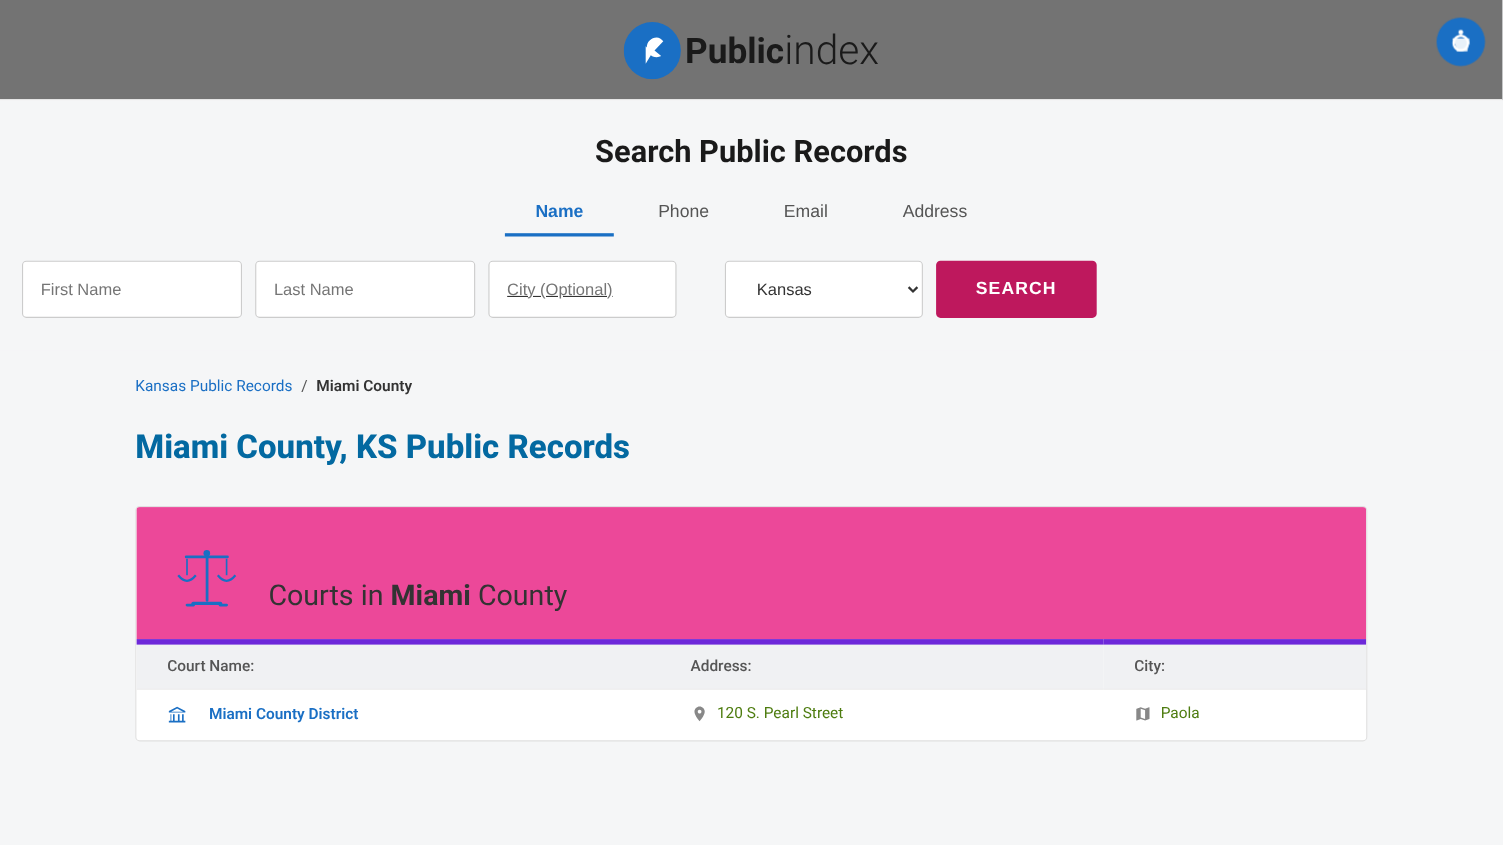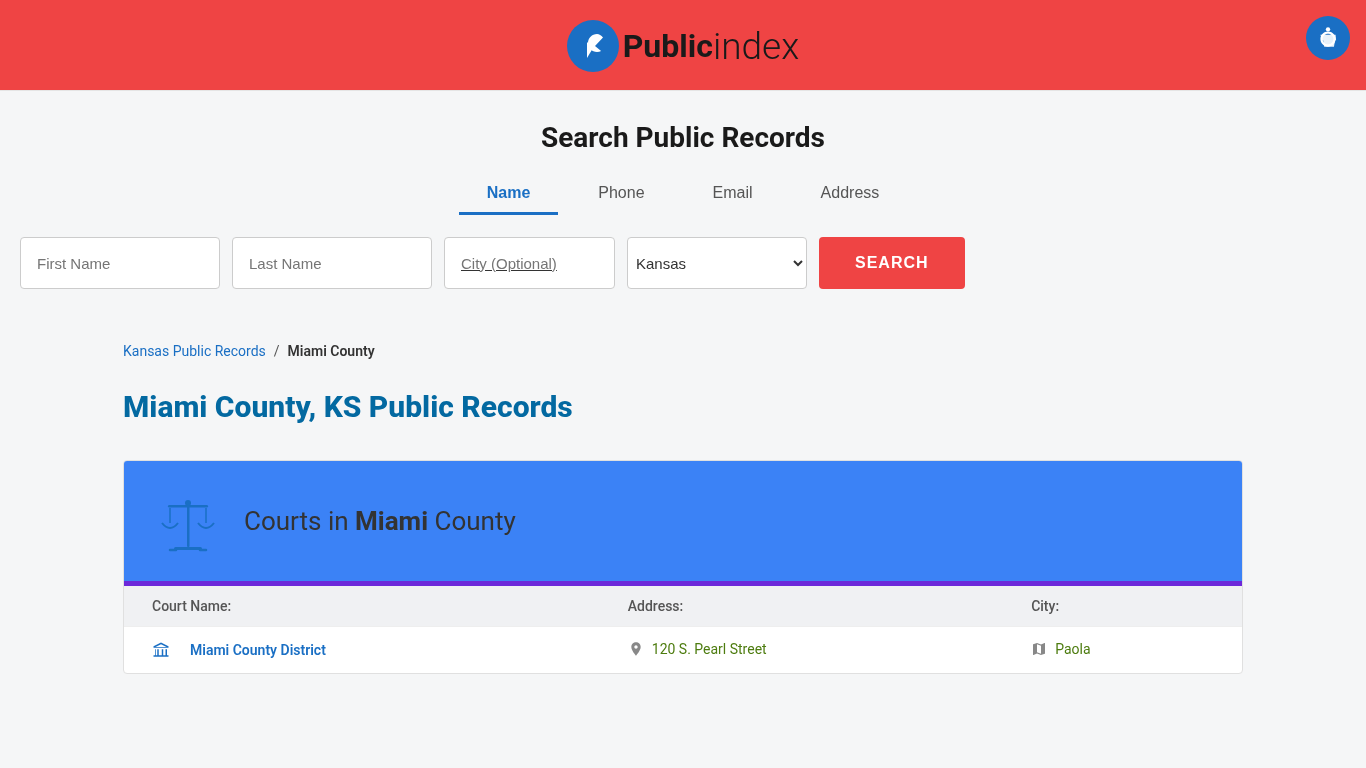--- a/index.html
+++ b/index.html
@@ -4,21 +4,21 @@
   <style>
     * { box-sizing: border-box; margin: 0; padding: 0; }
     body {
       font-family: -apple-system, BlinkMacSystemFont, 'Segoe UI', Roboto, Arial, sans-serif;
       background: #f5f6f7;
       color: #333;
     }
 
     
     .header {
-      background: #ef4444;
+      background: #737373;
       padding: 20px 0 0;
       text-align: center;
       border-bottom: 1px solid #e5e5e5;
     }
     .logo-area {
       display: flex;
       align-items: center;
       justify-content: center;
       margin-bottom: 18px;
     }
@@ -95,33 +95,34 @@
       background: #fff;
       outline: none;
     }
     .input-first-name { width: 200px; }
     .input-last-name { width: 200px; }
     .input-city { width: 171px; text-decoration: underline; }
     .select-state {
       height: 52px;
       border: 1.5px solid #ccc;
       border-radius: 4px;
-      padding: 0 4px;
+      padding: 0 24px;
       font-size: 15px;
       color: #333;
       background: #fff;
       outline: none;
       width: 180px;
       cursor: pointer;
       appearance: auto;
+      margin-left: 32px;
     }
     .btn-search {
       height: 52px;
       padding: 0 36px;
-      background: #ef4444;
+      background: #be185d;
       color: #fff;
       font-size: 16px;
       font-weight: 700;
       letter-spacing: 1px;
       border: none;
       border-radius: 4px;
       cursor: pointer;
       text-transform: uppercase;
     }
 
@@ -164,24 +165,24 @@
     
     .courts-section {
       background: #fff;
       border-radius: 4px;
       border: 1px solid #e0e0e0;
       overflow: hidden;
     }
 
     .courts-header {
       display: flex;
-      align-items: center;
+      align-items: flex-end;
       gap: 20px;
       padding: 24px 28px;
-      background: #3b82f6;
+      background: #ec4899;
     }
 
     .courts-icon-wrapper {
       width: 72px;
       height: 72px;
       display: flex;
       align-items: center;
       justify-content: center;
       flex-shrink: 0;
     }

